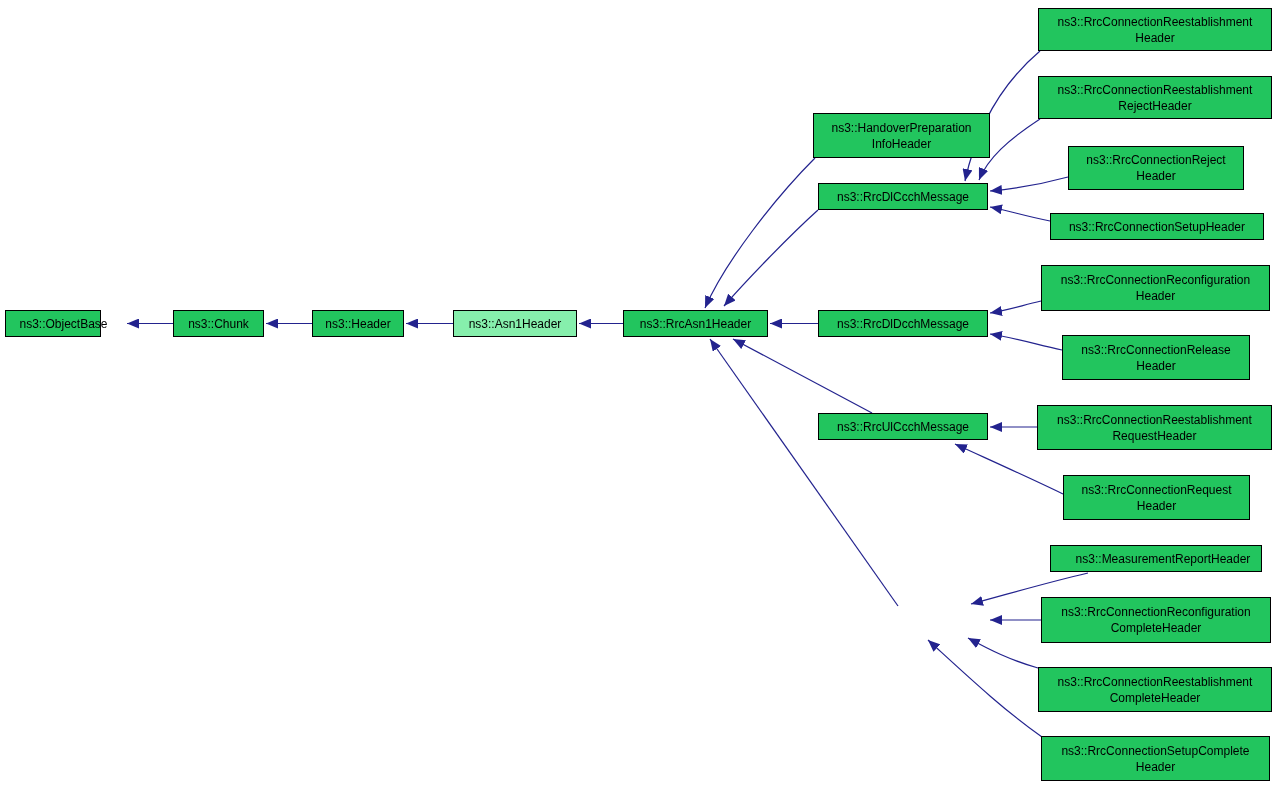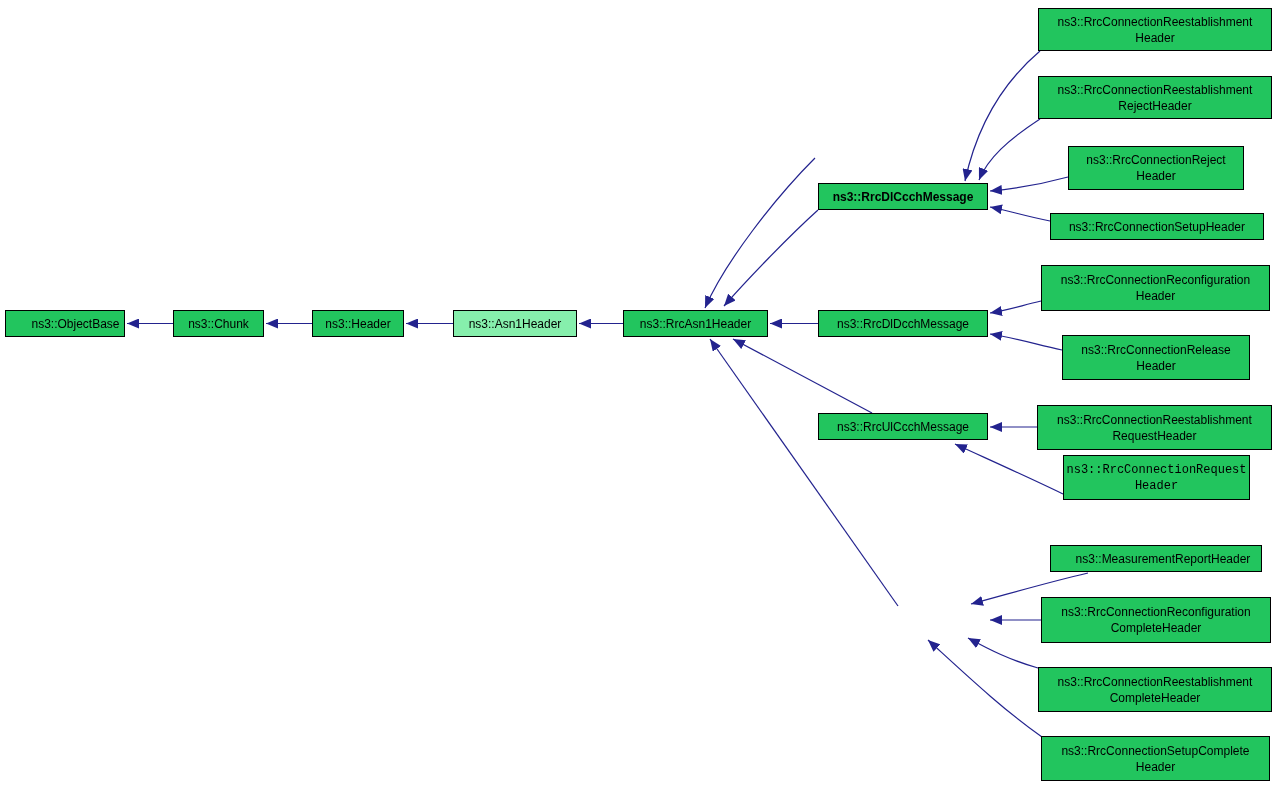--- a/index.html
+++ b/index.html
@@ -71,44 +71,46 @@
     <path class="edge" marker-end="url(#arrow)" d="M1041,301 C1020,306 1008,310 990,313"></path>
     <path class="edge" marker-end="url(#arrow)" d="M1062,350 C1035,344 1015,338 990,334"></path>
     <path class="edge" marker-end="url(#arrow)" d="M1037,427 L990,427"></path>
     <path class="edge" marker-end="url(#arrow)" d="M1063,494 C1030,478 992,461 955,444"></path>
     <path class="edge" marker-end="url(#arrow)" d="M1088,573 C1045,583 1012,593 971,604"></path>
     <path class="edge" marker-end="url(#arrow)" d="M1041,620 L990,620"></path>
     <path class="edge" marker-end="url(#arrow)" d="M1038,668 C1010,660 990,650 968,638"></path>
     <path class="edge" marker-end="url(#arrow)" d="M1042,737 C1002,709 962,671 928,640"></path>
   </svg>
 
-  <div class="node" style="left:5px;   top:310px; width:120px; height:27px;padding-left:24px;">ns3::ObjectBase</div>
+  <div class="node" style="left:5px;   top:310px; width:96px; height:27px;padding-left:24px;">ns3::ObjectBase</div>
   <div class="node" style="left:173px; top:310px; width:91px;  height:27px;">ns3::Chunk</div>
   <div class="node" style="left:312px; top:310px; width:92px;  height:27px;">ns3::Header</div>
   <div class="node selected" style="left:453px; top:310px; width:124px; height:27px;">ns3::Asn1Header</div>
   <div class="node" style="left:623px; top:310px; width:145px; height:27px;">ns3::RrcAsn1Header</div>
 
-  <div class="node" style="left:818px; top:183px; width:170px; height:27px;font-weight:bold;">ns3::RrcDlCcchMessage</div>
+  <div class="node" style="left:813px; top:113px; width:177px; height:45px;">ns3::HandoverPreparation
+InfoHeader</div>
+  <div class="node" style="left:818px; top:183px; width:170px; height:27px;">ns3::RrcDlCcchMessage</div>
   <div class="node" style="left:818px; top:310px; width:170px; height:27px;">ns3::RrcDlDcchMessage</div>
   <div class="node" style="left:818px; top:413px; width:170px; height:27px;">ns3::RrcUlCcchMessage</div>
 
   <div class="node" style="left:1038px; top:8px;   width:234px; height:43px;">ns3::RrcConnectionReestablishment
 Header</div>
   <div class="node" style="left:1038px; top:76px;  width:234px; height:43px;">ns3::RrcConnectionReestablishment
 RejectHeader</div>
   <div class="node" style="left:1068px; top:146px; width:176px; height:44px;">ns3::RrcConnectionReject
 Header</div>
   <div class="node" style="left:1050px; top:213px; width:214px; height:27px;">ns3::RrcConnectionSetupHeader</div>
   <div class="node" style="left:1041px; top:265px; width:229px; height:46px;">ns3::RrcConnectionReconfiguration
 Header</div>
   <div class="node" style="left:1062px; top:335px; width:188px; height:45px;">ns3::RrcConnectionRelease
 Header</div>
   <div class="node" style="left:1037px; top:405px; width:235px; height:45px;">ns3::RrcConnectionReestablishment
 RequestHeader</div>
-  <div class="node" style="left:1063px; top:455px; width:187px; height:45px;font-family:Liberation Mono, monospace;">ns3::RrcConnectionRequest
+  <div class="node" style="left:1063px; top:475px; width:187px; height:45px;">ns3::RrcConnectionRequest
 Header</div>
   <div class="node" style="left:1050px; top:545px; width:212px; height:27px;padding-left:17px;">ns3::MeasurementReportHeader</div>
   <div class="node" style="left:1041px; top:597px; width:230px; height:46px;">ns3::RrcConnectionReconfiguration
 CompleteHeader</div>
   <div class="node" style="left:1038px; top:667px; width:234px; height:45px;">ns3::RrcConnectionReestablishment
 CompleteHeader</div>
   <div class="node" style="left:1041px; top:736px; width:229px; height:45px;">ns3::RrcConnectionSetupComplete
 Header</div>
 
 </div>

